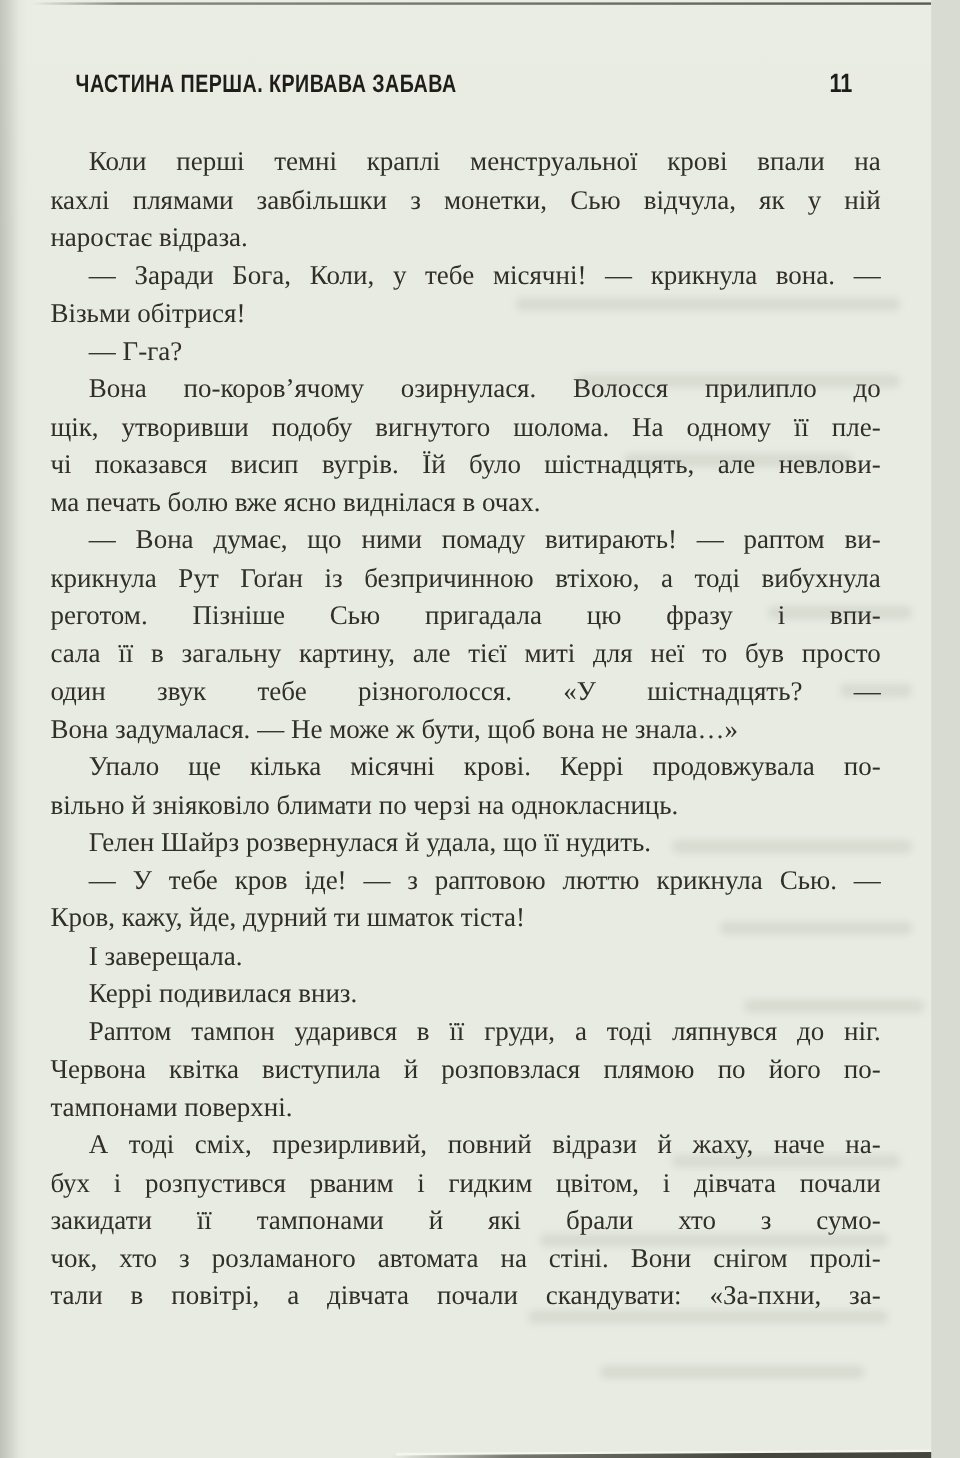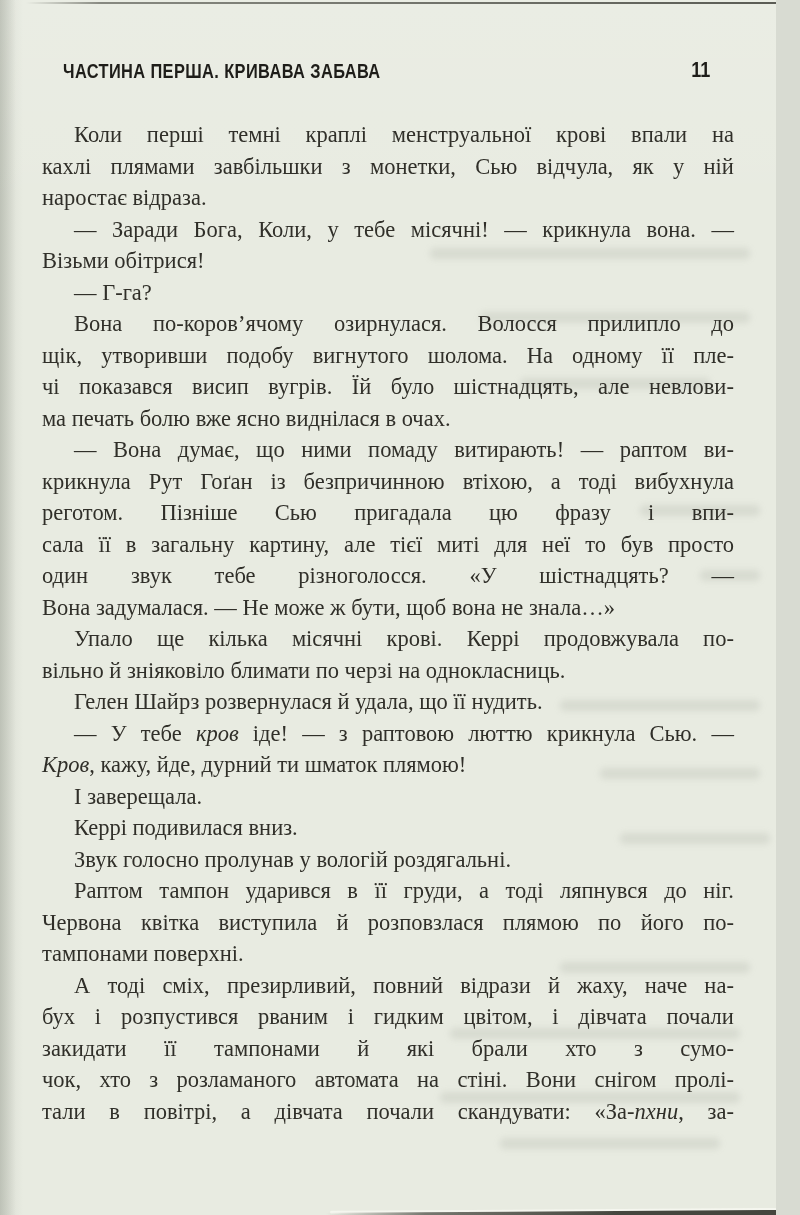--- a/index.html
+++ b/index.html
@@ -47,21 +47,21 @@
   
   .text-body{
     position:absolute;left:42px;top:119px;width:692px;
     font-family:"Liberation Serif", serif;font-size:22.5px;color:var(--ink);
   }
   .line{height:31.5px;line-height:31.5px;}
   .just{display:flex;justify-content:space-between;}
   .plain{display:block;white-space:nowrap;}
   .indent{padding-left:32px;}
   .w{display:inline-block;white-space:pre;}
-  .it{font-style:italic;}
+  .it{}
 </style>
 </head>
 <body>
 
 <div class="page">
 
   <div class="top-edge"></div>
   <div class="left-shade"></div>
 
   <div class="ghost-layer">
@@ -245,30 +245,27 @@
           <span class="w"><span class="it">кров</span></span>
           <span class="w"><span>іде!</span></span>
           <span class="w"><span>—</span></span>
           <span class="w"><span>з</span></span>
           <span class="w"><span>раптовою</span></span>
           <span class="w"><span>люттю</span></span>
           <span class="w"><span>крикнула</span></span>
           <span class="w"><span>Сью.</span></span>
           <span class="w"><span>—</span></span>
         </div>
-        <div class="line plain"><span class="w"><span class="it">Кров</span><span>,</span></span> <span class="w"><span>кажу,</span></span> <span class="w"><span>йде,</span></span> <span class="w"><span>дурний</span></span> <span class="w"><span>ти</span></span> <span class="w"><span>шматок</span></span> <span class="w"><span>плямою!</span></span></div>
+        <div class="line plain"><span class="w"><span class="it">Кров</span><span>,</span></span> <span class="w"><span>кажу,</span></span> <span class="w"><span>йде,</span></span> <span class="w"><span>дурний</span></span> <span class="w"><span>ти</span></span> <span class="w"><span>шматок</span></span> <span class="w"><span>тіста!</span></span></div>
       </div>
       <div class="para">
         <div class="line indent plain"><span class="w"><span>І</span></span> <span class="w"><span>заверещала.</span></span></div>
       </div>
       <div class="para">
         <div class="line indent plain"><span class="w"><span>Керрі</span></span> <span class="w"><span>подивилася</span></span> <span class="w"><span>вниз.</span></span></div>
-      </div>
-      <div class="para">
-        <div class="line indent plain"><span class="w"><span>Звук</span></span> <span class="w"><span>голосно</span></span> <span class="w"><span>пролунав</span></span> <span class="w"><span>у</span></span> <span class="w"><span>вологій</span></span> <span class="w"><span>роздягальні.</span></span></div>
       </div>
       <div class="para">
         <div class="line indent just">
           <span class="w"><span>Раптом</span></span>
           <span class="w"><span>тампон</span></span>
           <span class="w"><span>ударився</span></span>
           <span class="w"><span>в</span></span>
           <span class="w"><span>її</span></span>
           <span class="w"><span>груди,</span></span>
           <span class="w"><span>а</span></span>

